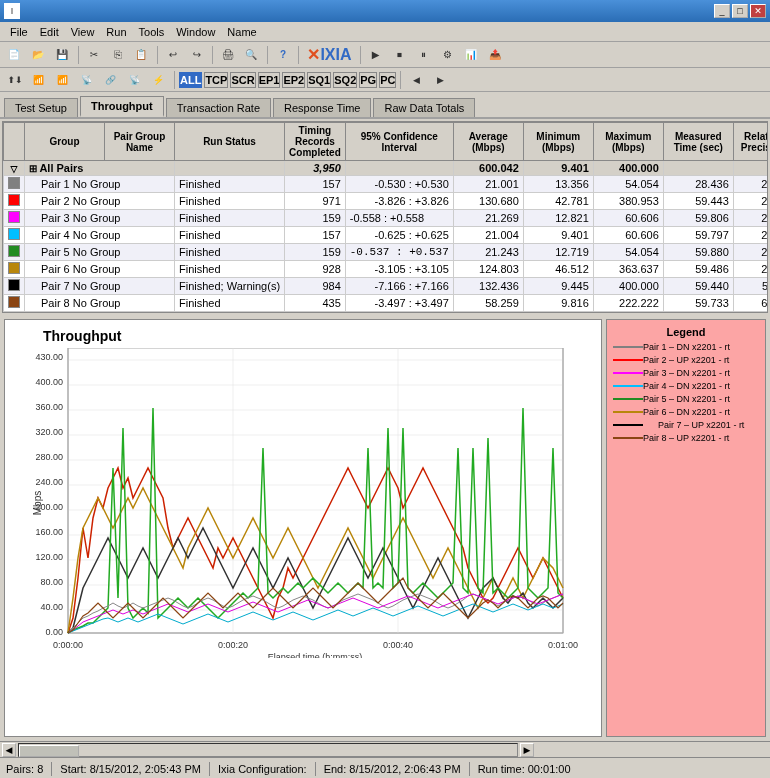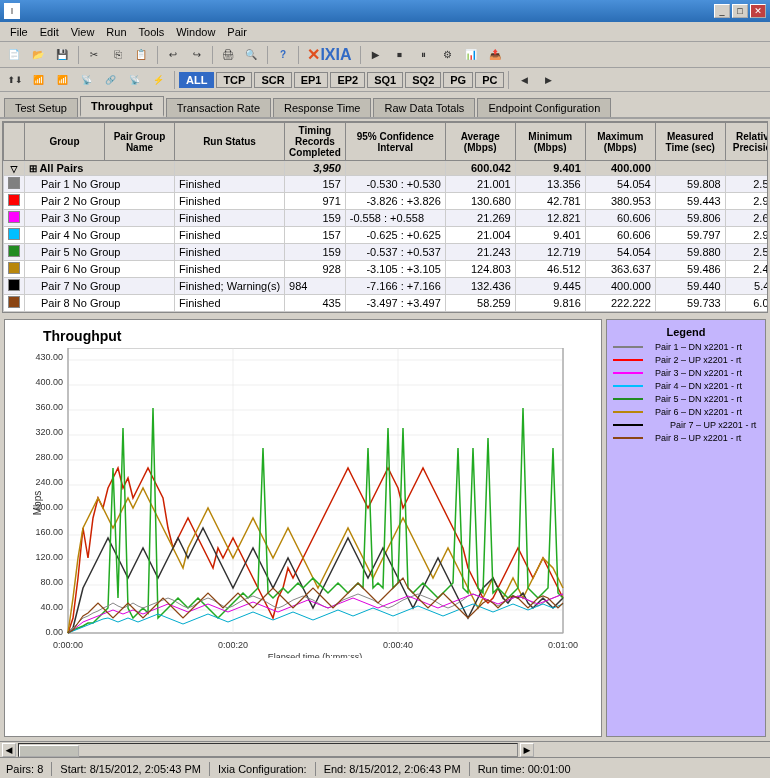--- a/index.html
+++ b/index.html
@@ -51,21 +51,21 @@
       cursor: pointer; font-size: 10px; color: #333;
     }
     .toolbar-sep { width: 1px; height: 18px; background: #a0a0a0; margin: 0 2px; }
     .toolbar-brand {
       display: flex; align-items: center;
       font-size: 16px; font-weight: bold; color: #316ac5;
       padding: 0 4px;
     }
     .toolbar-brand span { color: #e05020; }
     .filter-btn {
-      padding: 1px 6px;
+      padding: 1px 0;
       background: #d4d0c8;
       border: 1px solid #888;
       font-size: 11px; font-weight: bold;
       cursor: pointer;
     }
     .filter-btn.active { background: #316ac5; color: white; border-color: #316ac5; }
     
     
     .tabs {
       background: #d4d0c8;
@@ -146,27 +146,27 @@
       padding: 8px;
     }
     .chart-title {
       font-size: 14px;
       font-weight: bold;
       margin-bottom: 4px;
       padding-left: 30px;
     }
     .legend-box {
       width: 160px;
-      background: #c4b5fd;
+      background: #fca5a5;
       border: 1px solid #888;
       padding: 6px;
       font-size: 10px;
     }
     .legend-title { font-weight: bold; text-align: center; margin-bottom: 4px; font-size: 11px; }
-    .legend-item { display: flex; align-items: center; gap: 12px; margin-bottom: 3px; }
+    .legend-item { display: flex; align-items: center; gap: 0; margin-bottom: 3px; }
     .legend-line { width: 30px; height: 2px; }
     
     
     .status-bar {
       background: #d4d0c8;
       height: 22px;
       display: flex;
       align-items: center;
       padding: 0 6px;
       border-top: 1px solid #888;
@@ -197,21 +197,21 @@
   </div>
 </div>
 
 <div class="menu-bar">
   <span class="menu-item">File</span>
   <span class="menu-item">Edit</span>
   <span class="menu-item">View</span>
   <span class="menu-item">Run</span>
   <span class="menu-item">Tools</span>
   <span class="menu-item">Window</span>
-  <span class="menu-item">Pair</span>
+  <span class="menu-item">Name</span>
 </div>
 
 <div class="toolbar">
   <div class="toolbar-btn">📄</div>
   <div class="toolbar-btn">📂</div>
   <div class="toolbar-btn">💾</div>
   <div class="toolbar-sep"></div>
   <div class="toolbar-btn">✂</div>
   <div class="toolbar-btn">⎘</div>
   <div class="toolbar-btn">📋</div>
@@ -258,21 +258,20 @@
   <div class="toolbar-btn" style="font-size:9px;">◀</div>
   <div class="toolbar-btn" style="font-size:9px;">▶</div>
 </div>
 
 <div class="tabs">
   <div class="tab">Test Setup</div>
   <div class="tab active">Throughput</div>
   <div class="tab">Transaction Rate</div>
   <div class="tab">Response Time</div>
   <div class="tab">Raw Data Totals</div>
-  <div class="tab">Endpoint Configuration</div>
 </div>
 
 <div class="main-content">
 
   <div class="table-container">
     <table>
       <thead>
         <tr>
           <th rowspan="2" style="width:30px;"></th>
           <th rowspan="2" style="min-width:80px;">Group</th>
@@ -309,21 +308,21 @@
     <td style="text-align:center;">
       <span style="display:inline-block;width:12px;height:12px;background:#808080;border:1px solid #888;font-size:8px;"></span>
     </td>
     <td colspan="2" style="padding-left:16px;">Pair 1 No Group</td>
     <td>Finished</td>
     <td style="text-align:right;">157</td>
     <td style="text-align:right;">-0.530 : +0.530</td>
     <td style="text-align:right;">21.001</td>
     <td style="text-align:right;">13.356</td>
     <td style="text-align:right;">54.054</td>
-    <td style="text-align:right;">59.808</td>
+    <td style="text-align:right;">28.436</td>
     <td style="text-align:right;">2.521</td>
   </tr>
           <tr class="row-pair">
     <td style="text-align:center;">
       <span style="display:inline-block;width:12px;height:12px;background:#ff0000;border:1px solid #888;font-size:8px;"></span>
     </td>
     <td colspan="2" style="padding-left:16px;">Pair 2 No Group</td>
     <td>Finished</td>
     <td style="text-align:right;">971</td>
     <td style="text-align:right;">-3.826 : +3.826</td>
@@ -361,21 +360,21 @@
     <td style="text-align:right;">59.797</td>
     <td style="text-align:right;">2.976</td>
   </tr>
           <tr class="row-pair">
     <td style="text-align:center;">
       <span style="display:inline-block;width:12px;height:12px;background:#228b22;border:1px solid #888;font-size:8px;"></span>
     </td>
     <td colspan="2" style="padding-left:16px;">Pair 5 No Group</td>
     <td>Finished</td>
     <td style="text-align:right;">159</td>
-    <td style="text-align:right;">-0.537 : +0.537</td>
+    <td style="text-align:right;font-family:Liberation Mono, monospace;">-0.537 : +0.537</td>
     <td style="text-align:right;">21.243</td>
     <td style="text-align:right;">12.719</td>
     <td style="text-align:right;">54.054</td>
     <td style="text-align:right;">59.880</td>
     <td style="text-align:right;">2.528</td>
   </tr>
           <tr class="row-pair">
     <td style="text-align:center;">
       <span style="display:inline-block;width:12px;height:12px;background:#b8860b;border:1px solid #888;font-size:8px;"></span>
     </td>
@@ -388,21 +387,21 @@
     <td style="text-align:right;">363.637</td>
     <td style="text-align:right;">59.486</td>
     <td style="text-align:right;">2.488</td>
   </tr>
           <tr class="row-pair">
     <td style="text-align:center;">
       <span style="display:inline-block;width:12px;height:12px;background:#000000;border:1px solid #888;font-size:8px;"></span>
     </td>
     <td colspan="2" style="padding-left:16px;">Pair 7 No Group</td>
     <td>Finished; Warning(s)</td>
-    <td style="text-align:left;">984</td>
+    <td style="text-align:right;">984</td>
     <td style="text-align:right;">-7.166 : +7.166</td>
     <td style="text-align:right;">132.436</td>
     <td style="text-align:right;">9.445</td>
     <td style="text-align:right;">400.000</td>
     <td style="text-align:right;">59.440</td>
     <td style="text-align:right;">5.411</td>
   </tr>
           <tr class="row-pair">
     <td style="text-align:center;">
       <span style="display:inline-block;width:12px;height:12px;background:#8b4513;border:1px solid #888;font-size:8px;"></span>

